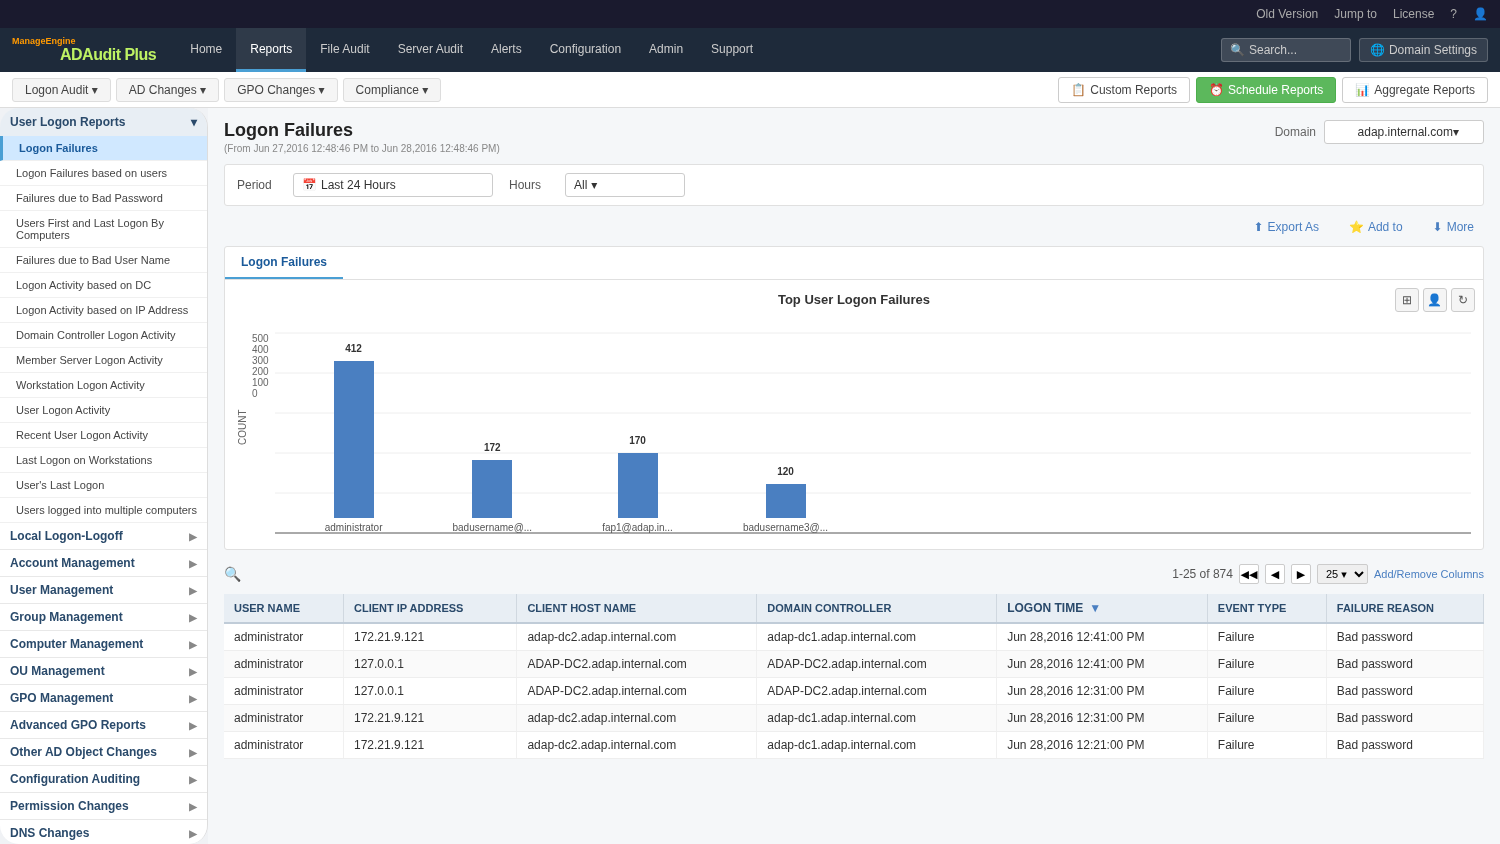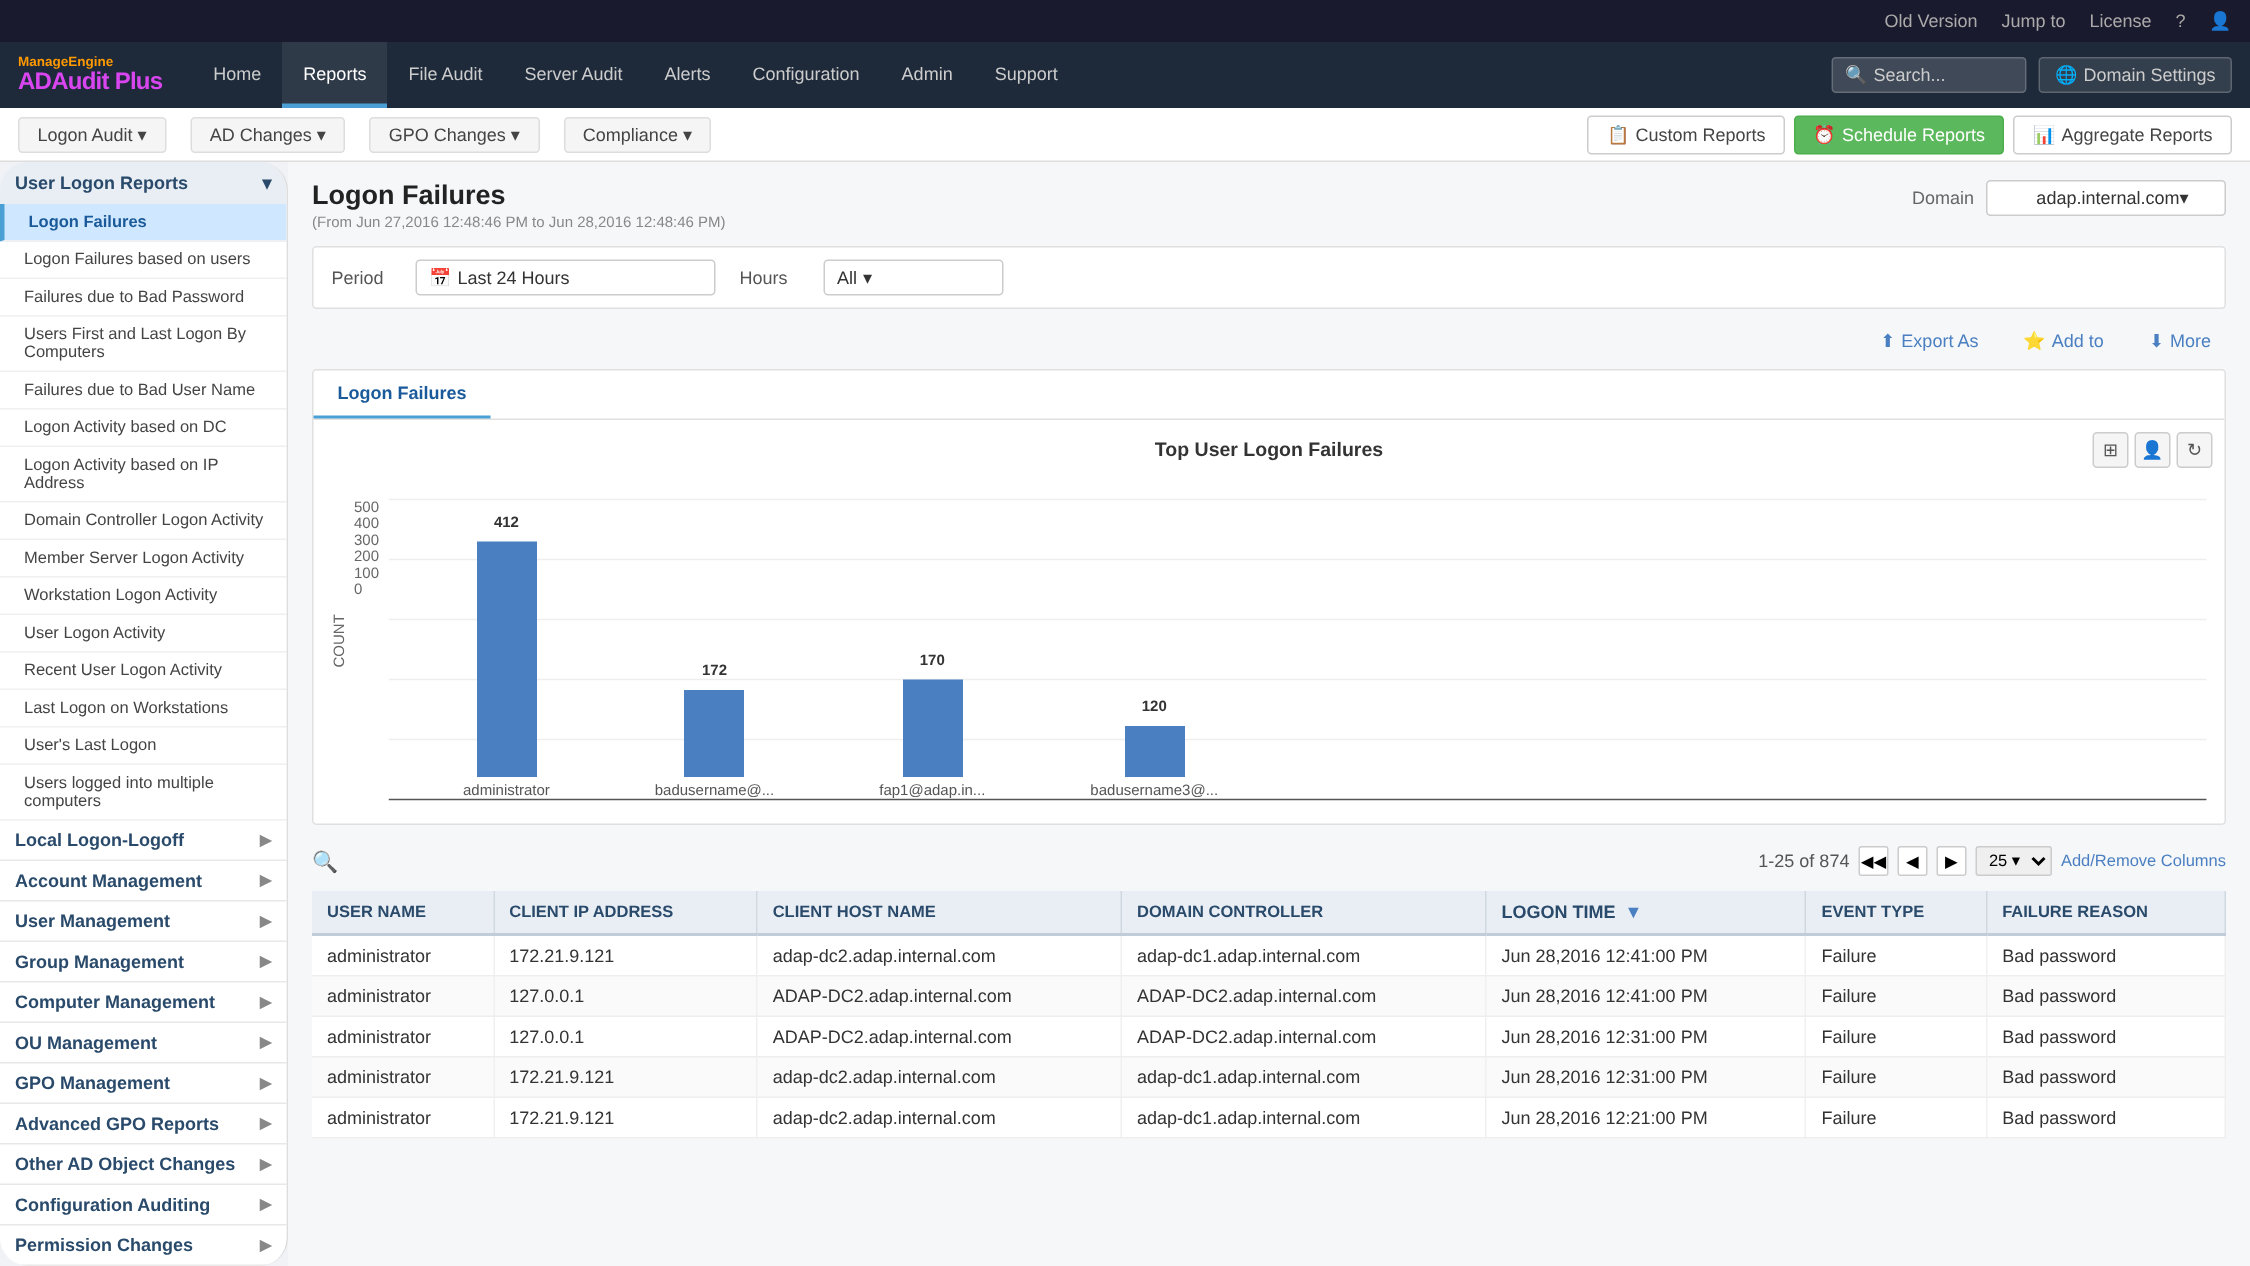--- a/index.html
+++ b/index.html
@@ -27,21 +27,21 @@
       align-items: center;
       padding: 0 12px;
       gap: 0;
     }
     .logo-area {
       display: flex;
       flex-direction: column;
       margin-right: 20px;
     }
     .logo-me { font-size: 9px; color: #f90; font-weight: bold; }
-    .logo-app { font-size: 16px; color: #d946ef; font-weight: bold; letter-spacing: -0.5px; }
+    .logo-app { font-size: 16px; color: #bef264; font-weight: bold; letter-spacing: -0.5px; margin-left: 48px; }
     .nav-menu {
       display: flex;
       align-items: center;
       height: 44px;
       flex: 1;
     }
     .nav-item {
       color: #ccc;
       padding: 0 14px;
       height: 44px;
@@ -149,21 +149,21 @@
     }
 
     
     .layout {
       display: flex;
       height: calc(844px - 28px - 44px - 36px);
     }
 
     
     .sidebar {
-      width: 192px;
+      width: 208px;
       background: #fff;
       border-right: 1px solid #ddd;
       overflow-y: auto;
       flex-shrink: 0;
       border-radius: 19px;
     }
     .sidebar-section-header {
       background: #e8eef4;
       padding: 7px 10px;
       font-weight: bold;
@@ -464,21 +464,21 @@
     </div>
     <div class="domain-settings-btn">
       <span>🌐</span>
       <span>Domain Settings</span>
     </div>
   </div>
 </div>
 
 <div class="sub-nav">
 
-  <div id="sub-nav-items" style="display:flex;gap:16px;">
+  <div id="sub-nav-items" style="display:flex;gap:5px;">
       <div class="sub-nav-item">Logon Audit ▾</div>
       <div class="sub-nav-item">AD Changes ▾</div>
       <div class="sub-nav-item">GPO Changes ▾</div>
       <div class="sub-nav-item">Compliance ▾</div>
     </div>
   <div class="sub-nav-right">
     <button class="btn-custom">
       <span>📋</span>
       <span>Custom Reports</span>
     </button>

